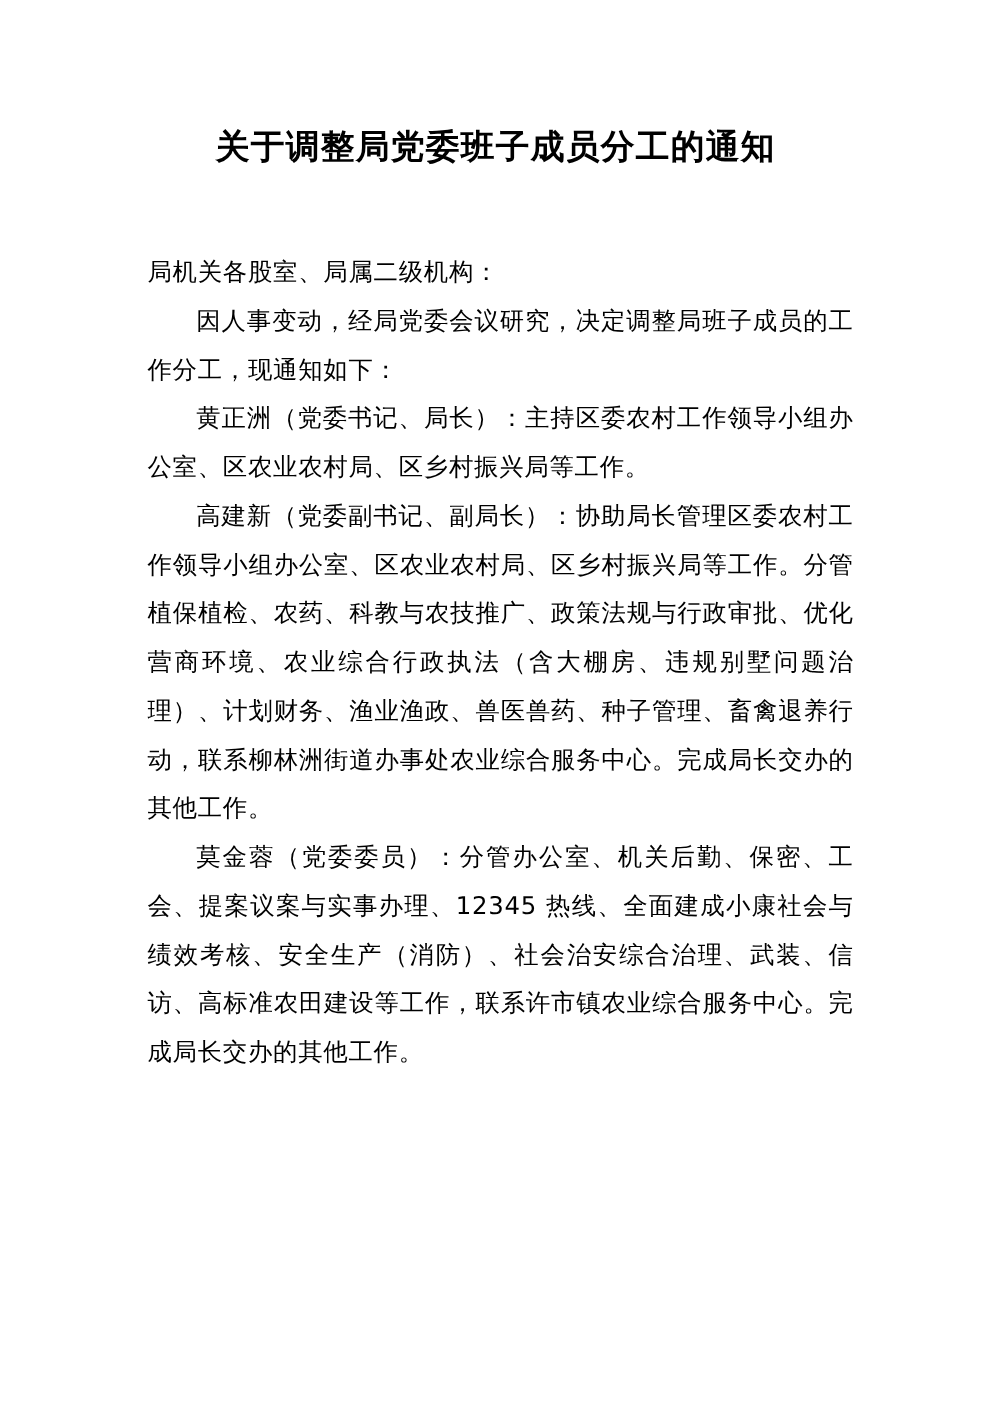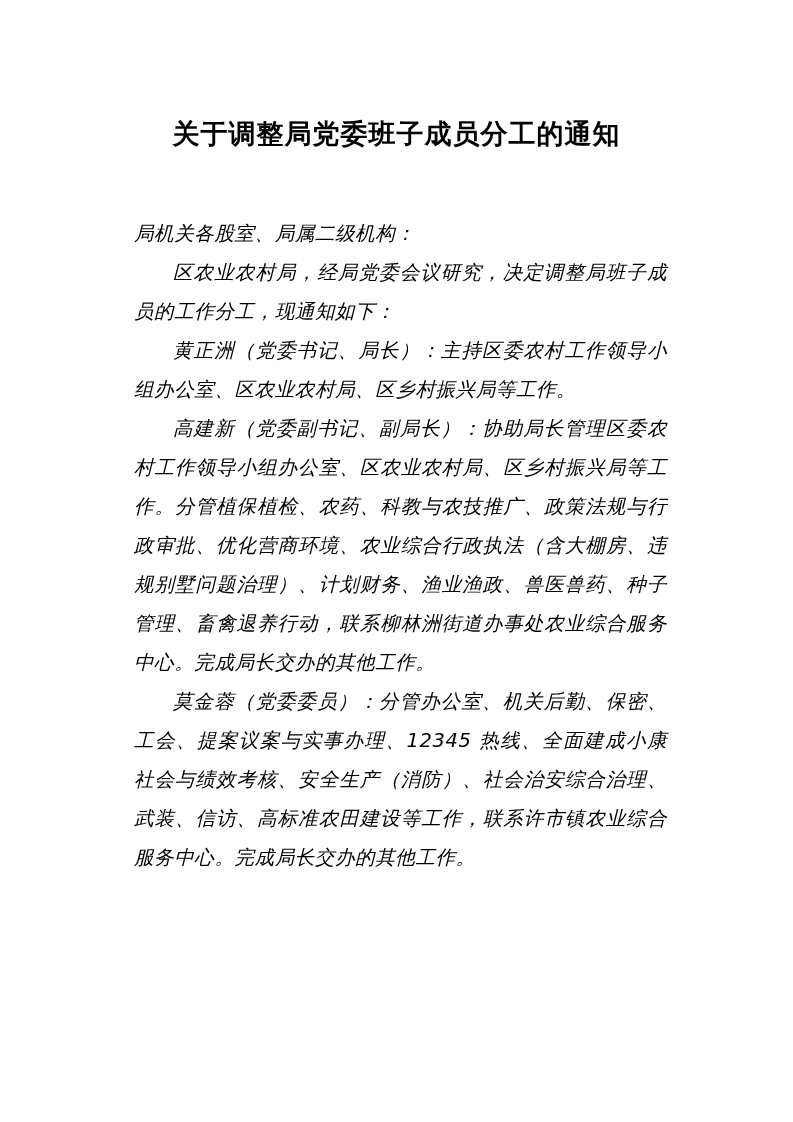--- a/index.html
+++ b/index.html
@@ -11,41 +11,40 @@
     width: 793px;
     height: 1122px;
     font-family: "DejaVu Sans", "Liberation Sans", sans-serif;
     color: #000000;
     overflow: hidden;
   }
   .page {
     width: 793px;
     height: 1118px;
     box-sizing: border-box;
-    padding: 16px;
+    padding: 0;
     position: relative;
     background: #ffffff;
   }
   .doc-title {
     text-align: center;
     font-size: 27px;
     font-weight: bold;
     letter-spacing: 1px;
     margin: 0;
     padding-top: 100px;
     padding-left: 60px;
     padding-right: 60px;
     line-height: 1.35;
     font-family: "DejaVu Sans", "Liberation Sans", sans-serif;
   }
   .body-block {
     padding-left: 118px;
     padding-right: 110px;
     padding-top: 62px;
-    font-style: italic;
   }
   .para {
     font-size: 19.5px;
     line-height: 2.0;
     text-align: justify;
     text-justify: inter-ideograph;
     margin: 0;
     letter-spacing: 0.6px;
     font-family: "DejaVu Sans", "Liberation Sans", sans-serif;
   }
@@ -55,19 +54,19 @@
 </style>
 </head>
 <body>
 
 <div class="page">
 
   <h1 class="doc-title">关于调整局党委班子成员分工的通知</h1>
 
   <div class="body-block">
     <p class="para">局机关各股室、局属二级机构：</p>
-    <p class="para indent">区农业农村局，经局党委会议研究，决定调整局班子成员的工作分工，现通知如下：</p>
+    <p class="para indent">因人事变动，经局党委会议研究，决定调整局班子成员的工作分工，现通知如下：</p>
     <p class="para indent">黄正洲（党委书记、局长）：主持区委农村工作领导小组办公室、区农业农村局、区乡村振兴局等工作。</p>
     <p class="para indent">高建新（党委副书记、副局长）：协助局长管理区委农村工作领导小组办公室、区农业农村局、区乡村振兴局等工作。分管植保植检、农药、科教与农技推广、政策法规与行政审批、优化营商环境、农业综合行政执法（含大棚房、违规别墅问题治理）、计划财务、渔业渔政、兽医兽药、种子管理、畜禽退养行动，联系柳林洲街道办事处农业综合服务中心。完成局长交办的其他工作。</p>
     <p class="para indent">莫金蓉（党委委员）：分管办公室、机关后勤、保密、工会、提案议案与实事办理、12345 热线、全面建成小康社会与绩效考核、安全生产（消防）、社会治安综合治理、武装、信访、高标准农田建设等工作，联系许市镇农业综合服务中心。完成局长交办的其他工作。</p>
   </div>
 
 </div>
 
 </body></html>

